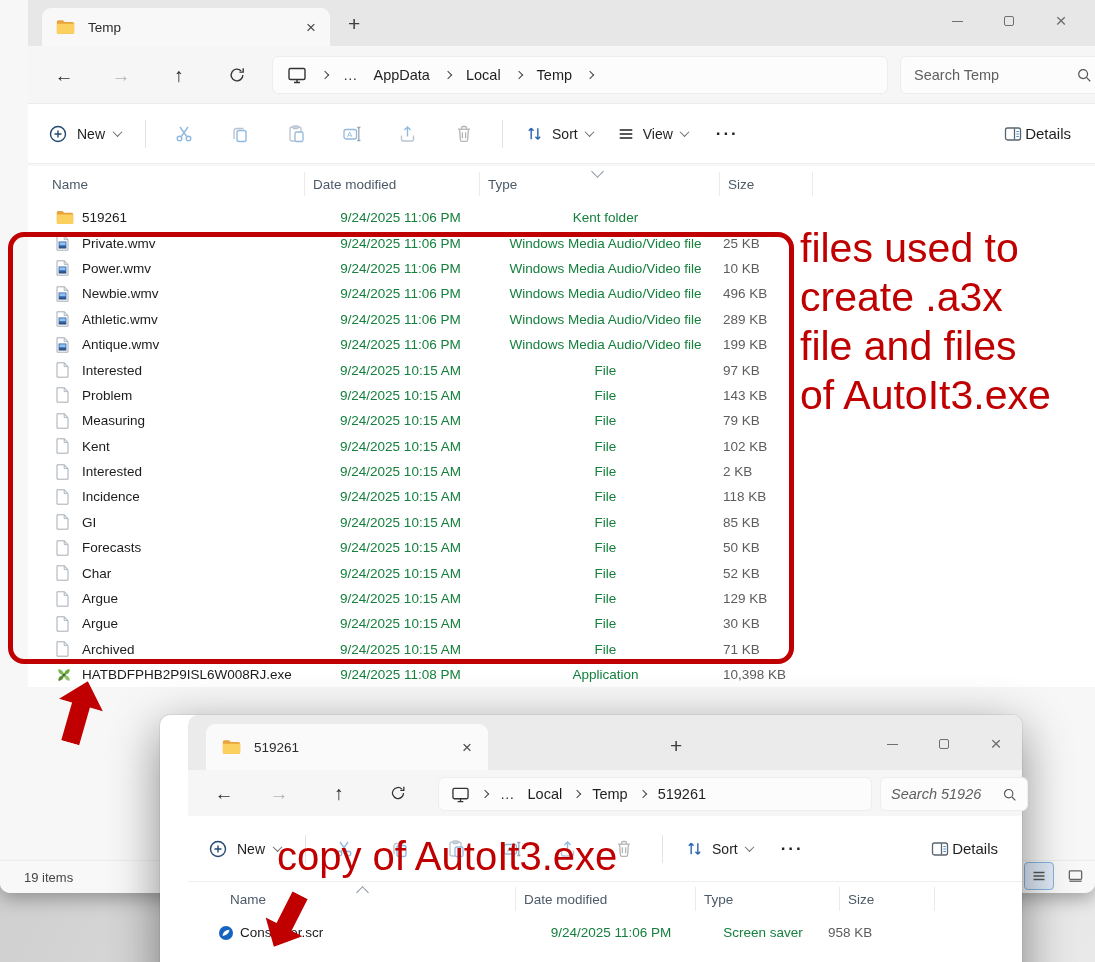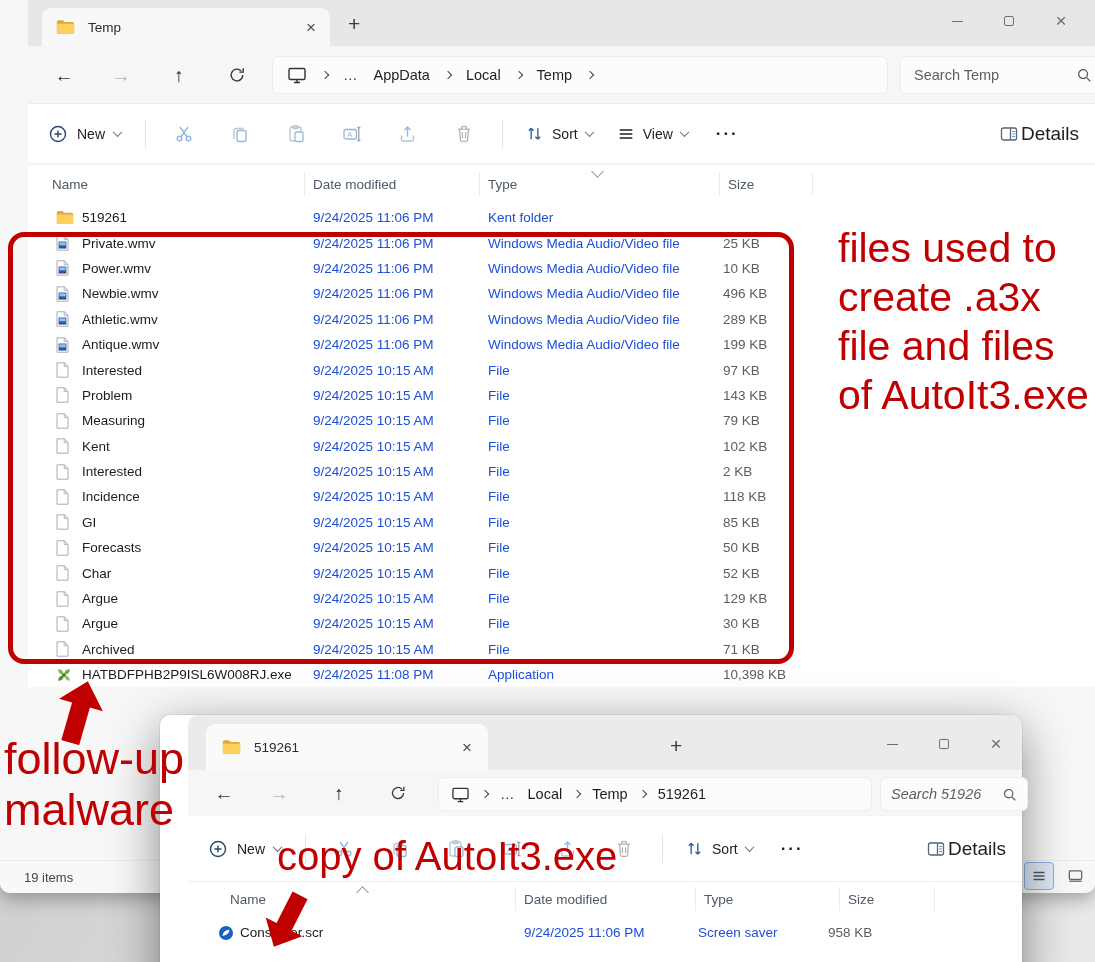--- a/index.html
+++ b/index.html
@@ -57,21 +57,21 @@
   .toolbar{position:relative;background:#fff;display:flex;align-items:center;}
   .main .toolbar{height:60px;border-bottom:1px solid #efefef;padding-left:20px;}
   .sub  .toolbar{height:66px;border-bottom:1px solid #efefef;padding-left:20px;}
   .newbtn{display:flex;align-items:center;gap:9px;font-size:14px;color:#1f1f1f;margin-right:14px;}
   .chev{width:7px;height:7px;border-right:1.4px solid #6b6b6b;border-bottom:1.4px solid #6b6b6b;
     transform:rotate(45deg) translate(-1px,-1px);display:inline-block;}
   .tdiv{width:1px;height:28px;background:#e3e3e3;margin:0 10px;flex:none;}
   .tbtn{width:56px;display:flex;justify-content:center;align-items:center;}
   .sortbtn,.viewbtn{display:flex;align-items:center;gap:8px;font-size:14px;color:#1f1f1f;margin:0 12px;}
   .morebtn{font-size:17px;letter-spacing:2px;color:#222;margin:0 16px;font-weight:bold;}
-  .detailsbtn{margin-left:auto;margin-right:16px;display:flex;align-items:center;gap:2px;font-size:19px;color:#1f1f1f;}
+  .detailsbtn{margin-left:auto;margin-right:24px;display:flex;align-items:center;gap:2px;font-size:15px;color:#1f1f1f;}
 
   
   .listhead{position:relative;display:flex;background:#fff;font-size:13.5px;color:#4c5a68;align-items:center;}
   .main .listhead{height:36px;padding-left:24px;margin-top:2px;}
   .sub  .listhead{height:34px;padding-left:42px;}
   .hcell{border-right:1px solid #ebebeb;height:24px;display:flex;align-items:center;overflow:hidden;white-space:nowrap;}
   .hcell+.hcell{padding-left:8px;}
   .main .h-name{width:253px;} .main .h-date{width:175px;} .main .h-type{width:240px;} .main .h-size{width:93px;}
   .sub  .h-name{width:286px;} .sub  .h-date{width:180px;} .sub  .h-type{width:144px;} .sub  .h-size{width:95px;}
   .sortcaret{position:absolute;width:9px;height:9px;border-right:1.4px solid #8a93a0;border-bottom:1.4px solid #8a93a0;}
@@ -79,37 +79,37 @@
   .sub  .sortcaret{left:170px;top:6px;transform:rotate(-135deg);}
 
   
   .rows{background:#fff;}
   .main .rows{padding-top:3px;}
   .sub  .rows{padding-top:3px;}
   .row{display:grid;align-items:center;font-size:13.5px;color:#1c1c1c;}
   #main-rows .row{grid-template-columns:26px 231px 175px 235px 88px;padding-left:28px;height:25.4px;}
   #sub-rows  .row{grid-template-columns:22px 284px 174px 130px 86px;padding-left:30px;height:27px;}
   .cell{white-space:nowrap;overflow:hidden;}
-  .c-date,.c-type{color:#1d4ed8;}
+  .c-date,.c-type{color:#15803d;text-align:center;}
   .c-size{color:#5d5d5d;text-align:left;}
   .ic{display:flex;align-items:center;}
 
   
   .statusbar{position:absolute;left:0;right:0;bottom:0;height:33px;display:flex;align-items:center;
     border-top:1px solid #ececec;background:#f8f8f8;border-radius:0 0 10px 10px;}
   .status-text{font-size:13px;color:#454545;margin-left:24px;}
   .view-toggles{position:absolute;right:5px;bottom:3px;display:flex;gap:6px;align-items:center;}
   .vt{width:30px;height:28px;border-radius:4px;display:flex;align-items:center;justify-content:center;border:1px solid transparent;}
   .vt.active{background:#dfeaf7;border:1px solid #84b3e2;}
 
   
   .red-box{position:absolute;left:8px;top:232px;width:786px;height:432px;border:5px solid var(--red);
     border-radius:16px;z-index:40;pointer-events:none;}
   .note{position:absolute;color:var(--red);z-index:50;}
-  .right-note{left:800px;top:224px;font-size:41px;line-height:49px;margin-left:38px;}
+  .right-note{left:800px;top:224px;font-size:41px;line-height:49px;}
   .followup{left:4px;top:733px;font-size:45px;line-height:51px;}
   .copy-note{left:277px;top:834px;font-size:40px;}
   .red-arrow{position:absolute;z-index:50;}
   .arrow-up{left:56px;top:680px;transform:rotate(16deg);}
   .arrow-down{left:266px;top:892px;transform:rotate(207deg);}
 </style>
 </head>
 <body>
 
 <div class="canvas">
@@ -699,24 +699,20 @@
 
   <div class="red-box"></div>
 
   <div class="note right-note">
     <div>files used to</div>
     <div>create .a3x</div>
     <div>file and files</div>
     <div>of AutoIt3.exe</div>
   </div>
 
-  <div class="note followup">
-    <div>follow-up</div>
-    <div>malware</div>
-  </div>
 
   <svg class="red-arrow arrow-up" width="46" height="64" viewBox="0 0 44 62">
     <polygon points="22,0 44,24 31,24 31,62 13,62 13,24 0,24" fill="var(--red)"></polygon>
   </svg>
 
   <div class="note copy-note">copy of AutoIt3.exe</div>
 
   <svg class="red-arrow arrow-down" width="42" height="58" viewBox="0 0 44 62">
     <polygon points="22,0 44,24 31,24 31,62 13,62 13,24 0,24" fill="var(--red)"></polygon>
   </svg>

